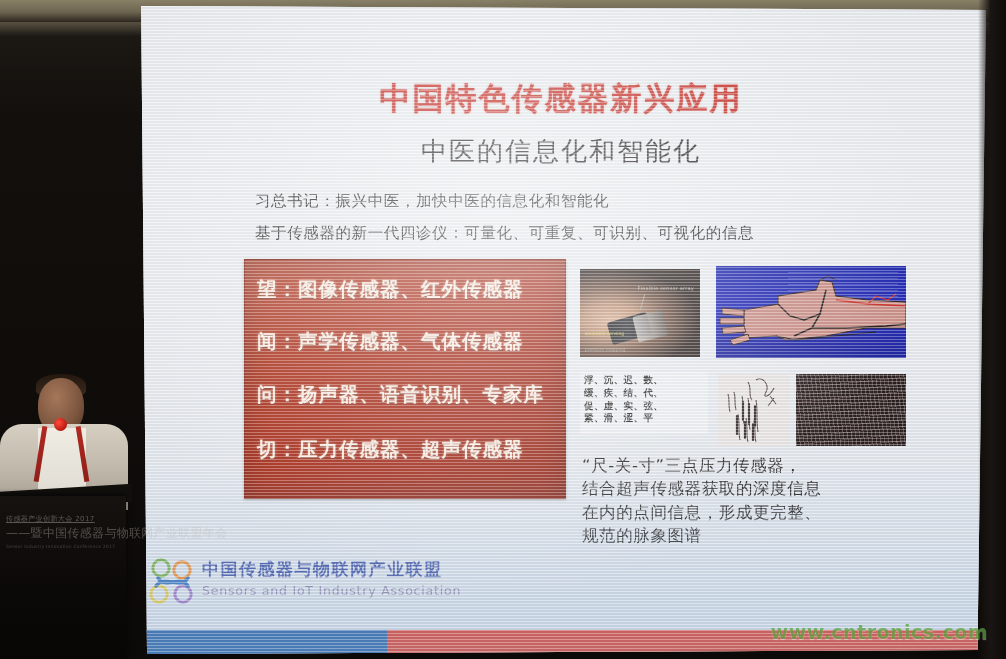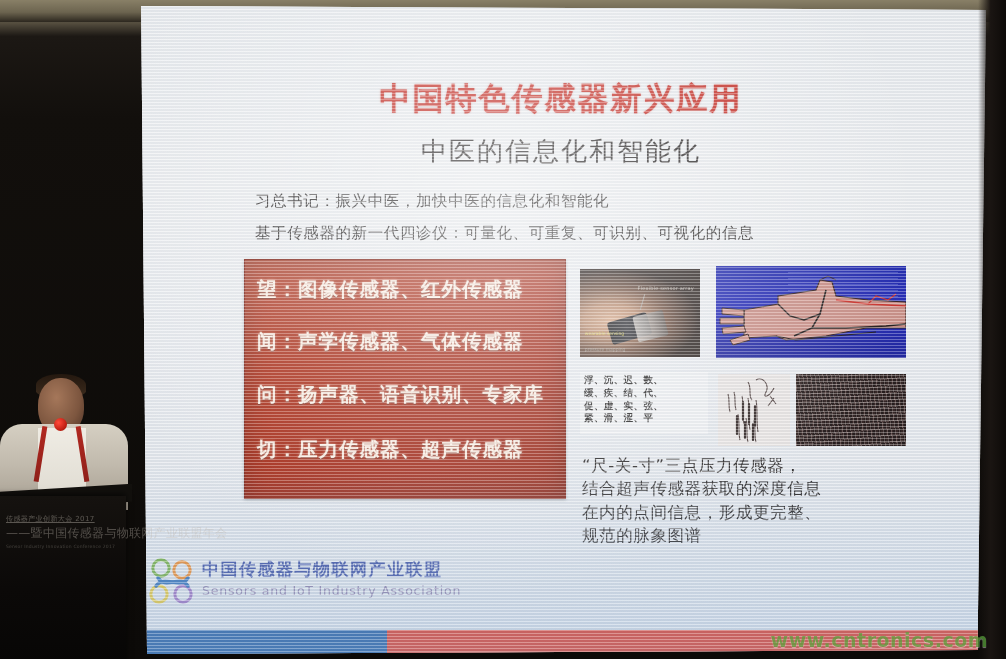--- a/index.html
+++ b/index.html
@@ -267,21 +267,21 @@
     position:absolute; left:-6px; top:126px; width:142px; height:18px;
     background:#12100d; transform:skewY(-3.5deg);
   }
   .podium-text { position:absolute; left:16px; top:18px; width:120px; opacity:.38; }
   .pt-cn1 { font-size:7px; color:#cfc8bd; letter-spacing:.4px; white-space:nowrap;text-decoration:underline; }
   .pt-cn2 { font-size:12px; color:#bdb6ac; letter-spacing:.3px; white-space:nowrap; margin-top:1px; }
   .pt-en  { font-size:4.5px; color:#9a958c; letter-spacing:.2px; white-space:nowrap; margin-top:2px; }
 
   
   .watermark {
-    position:absolute; right:18px; bottom:8px;
+    position:absolute; right:18px; bottom:16px;
     font-size:19px; font-weight:bold; letter-spacing:.5px;
     color:#5aa33d; opacity:.72;
     text-shadow:0 1px 1px rgba(255,255,255,.6);
   }
 
   
   #stage { filter:saturate(1.02) contrast(1.0); }
 </style>
 </head>
 <body>

